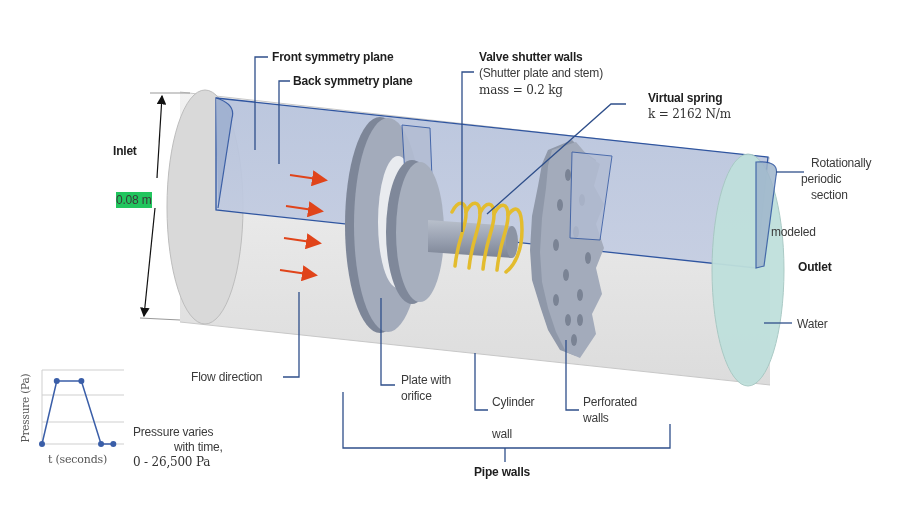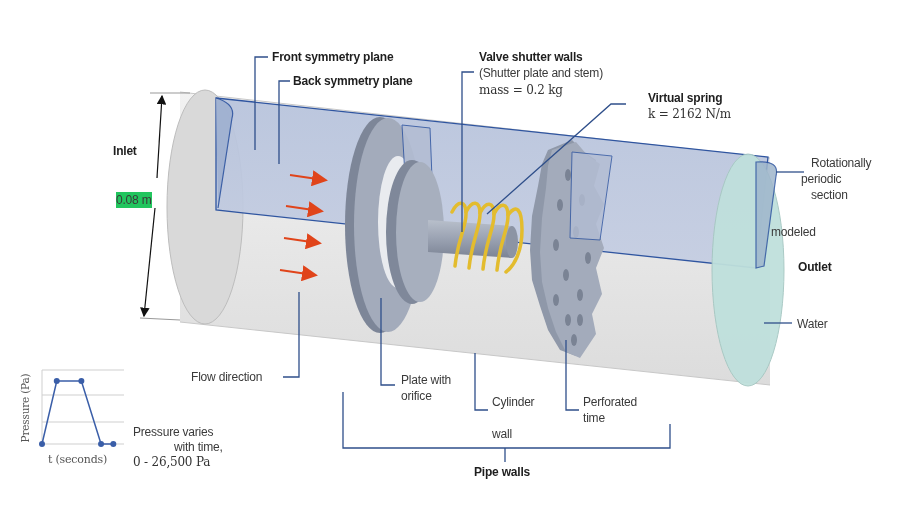--- a/index.html
+++ b/index.html
@@ -175,21 +175,21 @@
 
 <div class="lbl" style="left:191px;top:369px;">Flow direction</div>
 
 <div class="lbl" style="left:401px;top:372px;">Plate with</div>
 <div class="lbl" style="left:401px;top:388px;">orifice</div>
 
 <div class="lbl" style="left:492px;top:394px;">Cylinder</div>
 <div class="lbl" style="left:492px;top:410px;margin-top:16px;">wall</div>
 
 <div class="lbl" style="left:583px;top:394px;">Perforated</div>
-<div class="lbl" style="left:583px;top:410px;">time</div>
+<div class="lbl" style="left:583px;top:410px;">walls</div>
 
 <div class="lbl bold" style="left:474px;top:464px;">Pipe walls</div>
 
 <div class="lbl" style="left:133px;top:424px;">Pressure varies</div>
 <div class="lbl" style="left:133px;top:439px;margin-left:41px;">with time,</div>
 <div class="lbl serif" style="left:133px;top:454px;">0 - 26,500 Pa</div>
 
 <div class="lbl serif" style="left:48px;top:452px;font-size:11px;color:#555;">t (seconds)</div>
 <div class="lbl serif" style="left:-20px;top:400px;font-size:10.5px;color:#555;transform:rotate(-90deg);transform-origin:center;width:90px;text-align:center;">Pressure (Pa)</div>
 

